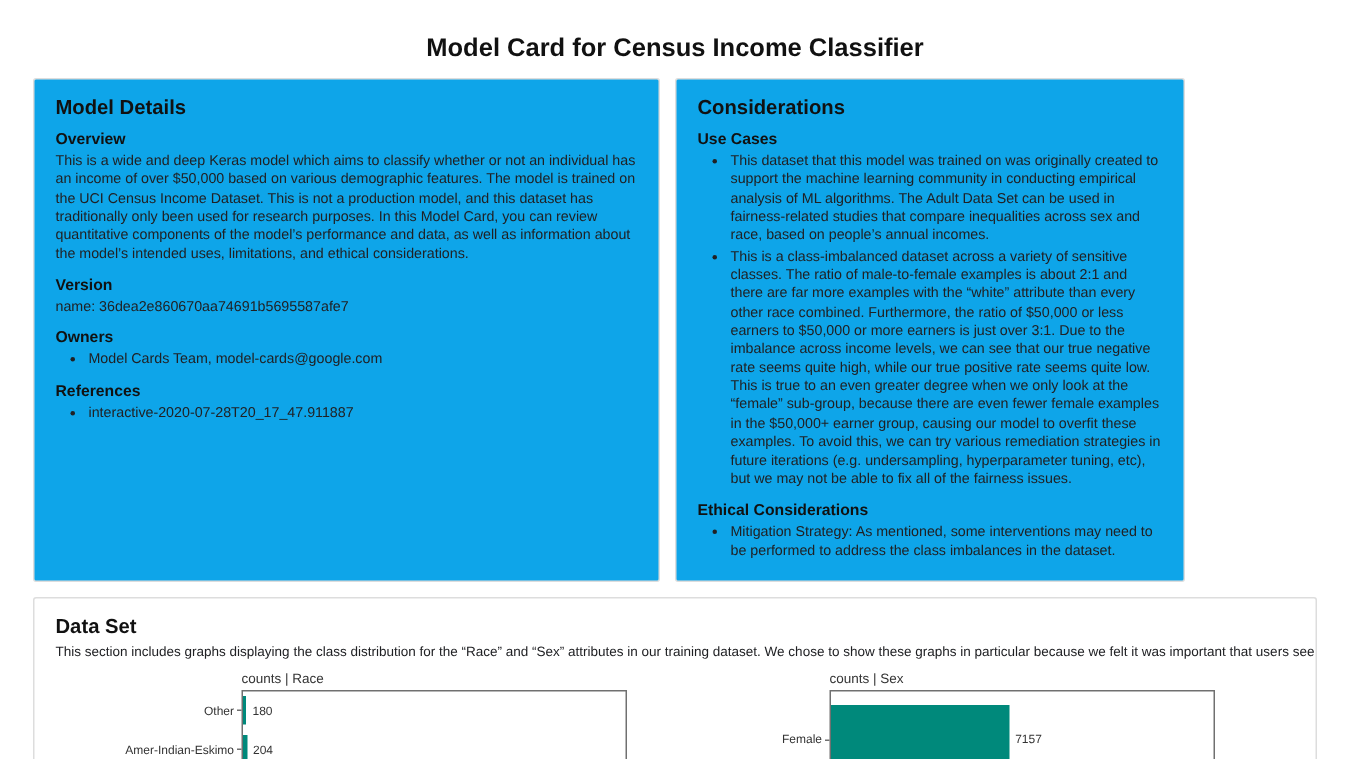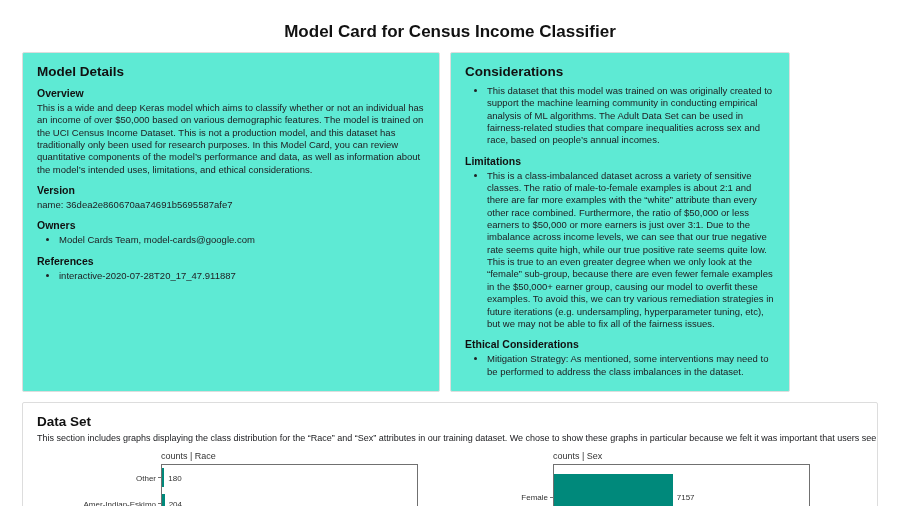--- a/index.html
+++ b/index.html
@@ -1,21 +1,21 @@
 <!DOCTYPE html>
 <html><head>
 <meta charset="utf-8">
 <style>
   * { margin:0; padding:0; box-sizing:border-box; }
   html,body { width:900px; height:506px; background:#fff; overflow:hidden;
     font-family:"Liberation Sans", sans-serif; color:#202124; }
   .page-title { text-align:center; font-size:17px; font-weight:bold; padding:22px 0 6px; color:#111; }
 
   .panels-row { display:flex; gap:10px; margin:4px 22px 0; align-items:stretch; }
-  .panel { background:#5eead4; border:1px solid #ddd; border-radius:2px; padding:11px 14px; }
+  .panel { background:#0ea5e9; border:1px solid #ddd; border-radius:2px; padding:11px 14px; }
   .panel-left  { width:418px; }
   .panel-right { width:340px; }
   .panel h2 { font-size:13.5px; font-weight:bold; color:#111; margin-bottom:6px; }
   .panel h3 { font-size:10.5px; font-weight:bold; color:#111; margin:8px 0 3px; }
   .panel p, .panel li { font-size:9.5px; line-height:1.3; color:#202124; }
   .panel ul { margin-left:22px; }
   .panel li { margin-bottom:2px; }
 
   .panel-bottom { margin:10px 22px 0; border:1px solid #ddd; border-radius:2px; background:#fff;
     padding:11px 14px; height:200px; overflow:hidden; }
@@ -58,24 +58,24 @@
       <li>Model Cards Team, model-cards@google.com</li>
     </ul>
     <h3>References</h3>
     <ul>
       <li>interactive-2020-07-28T20_17_47.911887</li>
     </ul>
   </div>
 
   <div class="panel panel-right">
     <h2>Considerations</h2>
+    <h3>Use Cases</h3>
     <ul>
       <li>This dataset that this model was trained on was originally created to support the machine learning community in conducting empirical analysis of ML algorithms. The Adult Data Set can be used in fairness-related studies that compare inequalities across sex and race, based on people’s annual incomes.</li>
     </ul>
-    <h3>Limitations</h3>
     <ul>
       <li>This is a class-imbalanced dataset across a variety of sensitive classes. The ratio of male-to-female examples is about 2:1 and there are far more examples with the “white” attribute than every other race combined. Furthermore, the ratio of $50,000 or less earners to $50,000 or more earners is just over 3:1. Due to the imbalance across income levels, we can see that our true negative rate seems quite high, while our true positive rate seems quite low. This is true to an even greater degree when we only look at the “female” sub-group, because there are even fewer female examples in the $50,000+ earner group, causing our model to overfit these examples. To avoid this, we can try various remediation strategies in future iterations (e.g. undersampling, hyperparameter tuning, etc), but we may not be able to fix all of the fairness issues.</li>
     </ul>
     <h3>Ethical Considerations</h3>
     <ul>
       <li>
         <span style="display:block">Mitigation Strategy: As mentioned, some interventions may need to be performed to address the class imbalances in the dataset.</span>
       </li>
     </ul>
   </div>

